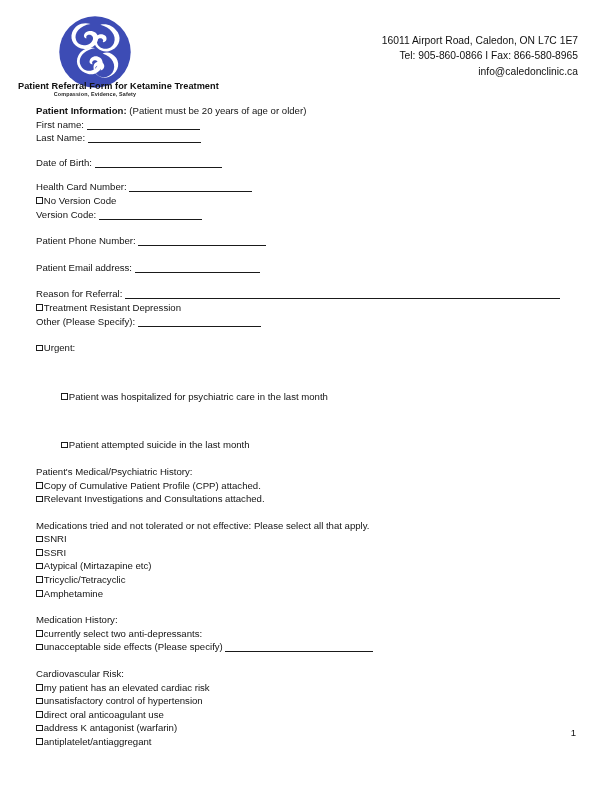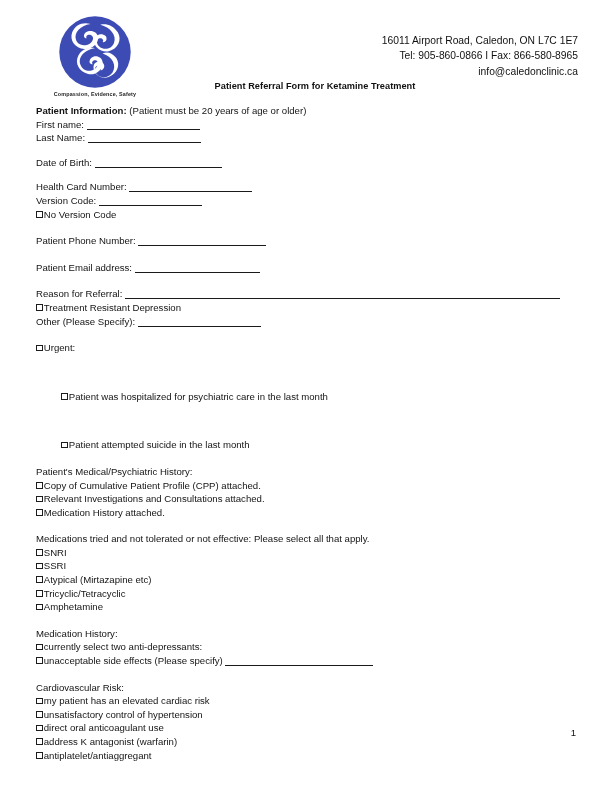--- a/index.html
+++ b/index.html
@@ -62,21 +62,20 @@
     font-size: 10.3px;
     line-height: 15.4px;
     color: #111;
   }
 
   .form-title {
     position: absolute;
     left: 0;
     top: 81px;
     width: 612px;
-    text-align: center;
     font-size: 9.2px;
     font-weight: bold;
     color: #111;
     letter-spacing: 0.05px;
     padding-left: 18px;
     box-sizing: border-box;
   }
 
   
   .content {
@@ -168,22 +167,22 @@
     <div class="row"><span>First name:</span> <span class="rule r-name"></span></div>
     <div class="row"><span>Last Name:</span> <span class="rule r-name"></span></div>
 
     <div class="gap-md"></div>
 
     <div class="row"><span>Date of Birth:</span> <span class="rule r-dob"></span></div>
 
     <div class="gap-md"></div>
 
     <div class="row"><span>Health Card Number:</span> <span class="rule r-hcn"></span></div>
+    <div class="row"><span class="cb"></span><span>No Version Code</span></div>
     <div class="row"><span>Version Code:</span> <span class="rule r-ver"></span></div>
-    <div class="row"><span class="cb"></span><span>No Version Code</span></div>
 
     <div class="gap-lg"></div>
 
     <div class="row"><span>Patient Phone Number:</span> <span class="rule r-phone"></span></div>
 
     <div class="gap-lg"></div>
 
     <div class="row"><span>Patient Email address:</span> <span class="rule r-email"></span></div>
 
     <div class="gap-lg"></div>
@@ -196,21 +195,20 @@
 
     <div class="row"><span class="cb"></span><span>Urgent:</span></div>
     <div class="row indent1"><span class="cb"></span><span>Patient was hospitalized for psychiatric care in the last month</span></div>
     <div class="row indent1"><span class="cb"></span><span>Patient attempted suicide in the last month</span></div>
 
     <div class="gap-lg"></div>
 
     <div class="row">Patient's Medical/Psychiatric History:</div>
     <div class="row"><span class="cb"></span><span>Copy of Cumulative Patient Profile (CPP) attached.</span></div>
     <div class="row"><span class="cb"></span><span>Relevant Investigations and Consultations attached.</span></div>
-    <div class="row"><span class="cb"></span><span>Medication History attached.</span></div>
 
     <div class="gap-lg"></div>
 
     <div class="row">Medications tried and not tolerated or not effective: Please select all that apply.</div>
     <div class="row"><span class="cb"></span><span>SNRI</span></div>
     <div class="row"><span class="cb"></span><span>SSRI</span></div>
     <div class="row"><span class="cb"></span><span>Atypical (Mirtazapine etc)</span></div>
     <div class="row"><span class="cb"></span><span>Tricyclic/Tetracyclic</span></div>
     <div class="row"><span class="cb"></span><span>Amphetamine</span></div>
 

